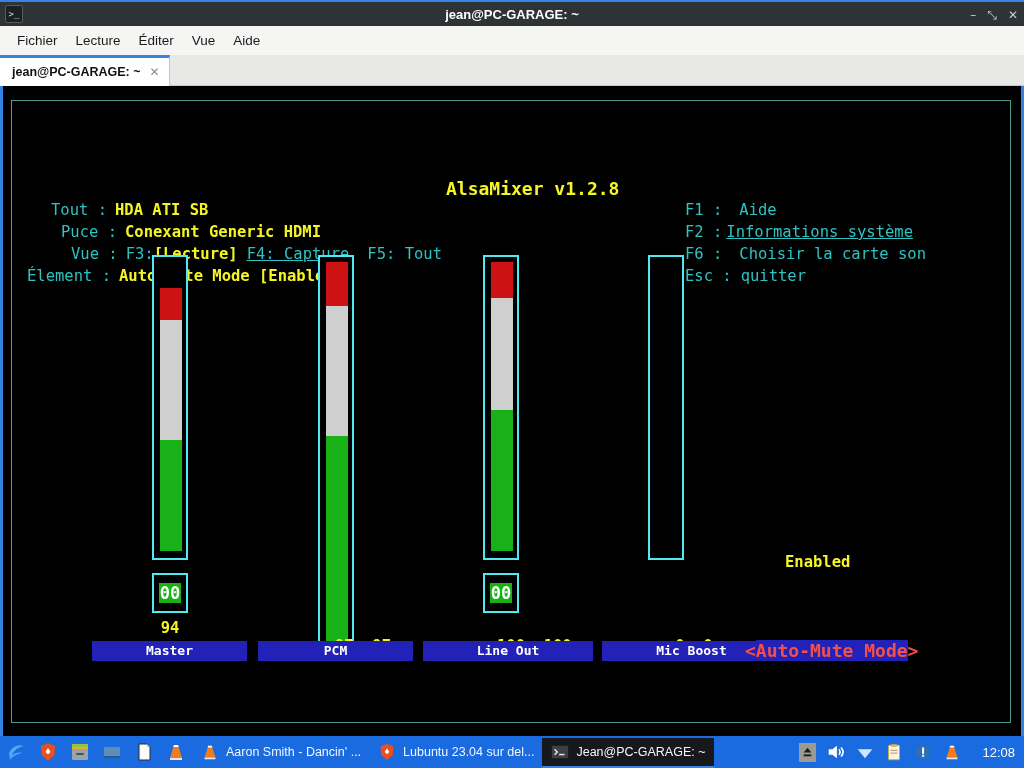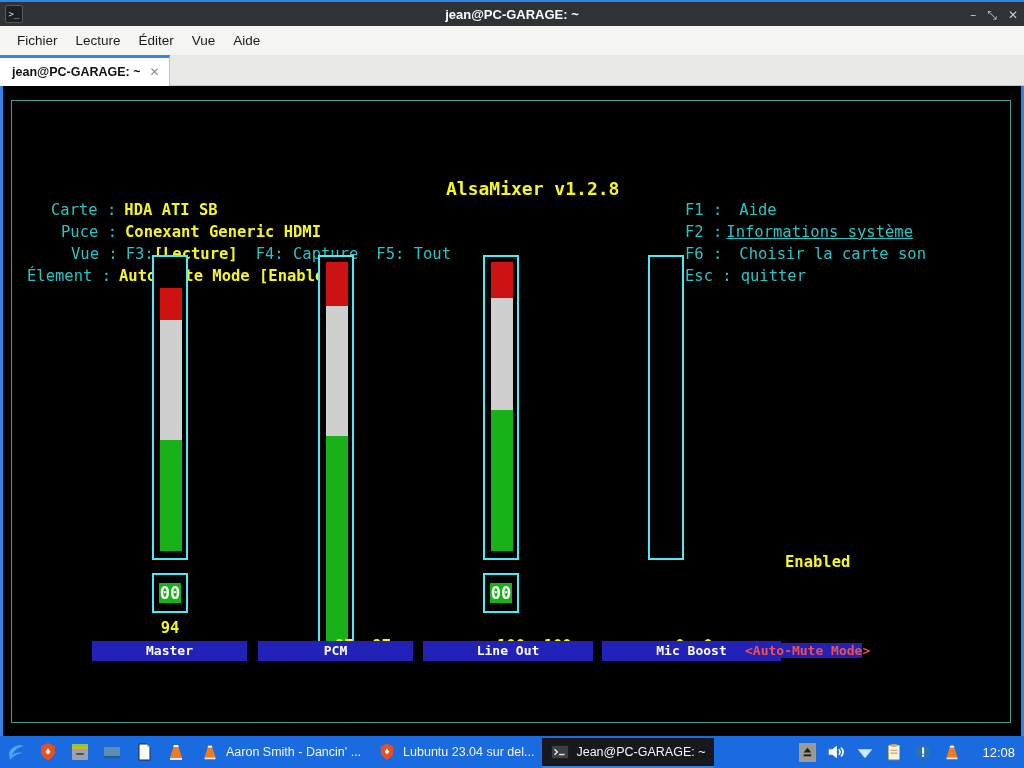--- a/index.html
+++ b/index.html
@@ -238,21 +238,21 @@
     position: absolute;
     color: #f5f524;
     font-family: "DejaVu Sans Mono", monospace;
     font-size: 15.5px;
     font-weight: bold;
     white-space: pre;
   }
   .enum-name {
     position: absolute;
     font-family: "DejaVu Sans Mono", monospace;
-    font-size: 13px;
+    font-size: 18px;
     font-weight: bold;
     line-height: 20px;
     height: 20px;
     color: #f4504a;
     white-space: pre;
   }
   .enum-name .hl { background: #2222b8; }
 
   
   .taskbar {
@@ -335,25 +335,25 @@
       <span class="tab-label">jean@PC-GARAGE: ~</span>
       <span class="tab-close">✕</span>
     </div>
   </div>
 
   <div class="terminal">
 
     <div class="amx-frame"></div>
 
     <div class="hdr">
-      <div class="hdr-row" style="left:48px; top:0px;"><span class="lbl">Carte :</span><span class="val" style="margin-left:8px;">HDA ATI SB</span></div>
+      <div class="hdr-row" style="left:48px; top:0px;"><span class="lbl">Tout :</span><span class="val" style="margin-left:8px;">HDA ATI SB</span></div>
 
       <div class="hdr-row" style="left:58px; top:22px;"><span class="lbl">Puce :</span><span class="val" style="margin-left:8px;">Conexant Generic HDMI</span></div>
 
-      <div class="hdr-row" style="left:68px; top:44px;"><span class="lbl">Vue :</span><span class="dim" style="margin-left:8px;">F3:</span><span class="val">[Lecture]</span><span class="dim" style="margin-left:18px;">F4: Capture</span><span class="dim" style="margin-left:18px;">F5: Tout</span></div>
+      <div class="hdr-row" style="left:68px; top:44px;"><span class="lbl">Vue :</span><span class="dim" style="margin-left:8px;">F3:</span><span class="val">[Lecture]</span><span class="dim" style="margin-left:9px;text-decoration:underline;">F4: Capture</span><span class="dim" style="margin-left:18px;">F5: Tout</span></div>
 
       <div class="hdr-row" style="left:24px; top:66px;"><span class="lbl">Élement :</span><span class="val" style="margin-left:8px;">Auto-Mute Mode [Enabled]</span></div>
 
       <div class="hdr-row" style="left:682px; top:0px;"><span class="lbl">F1 :</span><span class="lbl" style="margin-left:17px;">Aide</span></div>
       <div class="hdr-row" style="left:682px; top:22px;"><span class="lbl">F2 :</span><span class="lbl" style="margin-left:4px;text-decoration:underline;">Informations système</span></div>
       <div class="hdr-row" style="left:682px; top:44px;"><span class="lbl">F6 :</span><span class="lbl" style="margin-left:17px;">Choisir la carte son</span></div>
       <div class="hdr-row" style="left:682px; top:66px;"><span class="lbl">Esc :</span><span class="lbl" style="margin-left:9px;">quitter</span></div>
     </div>
 
     <div class="amx-title">AlsaMixer v1.2.8</div>

